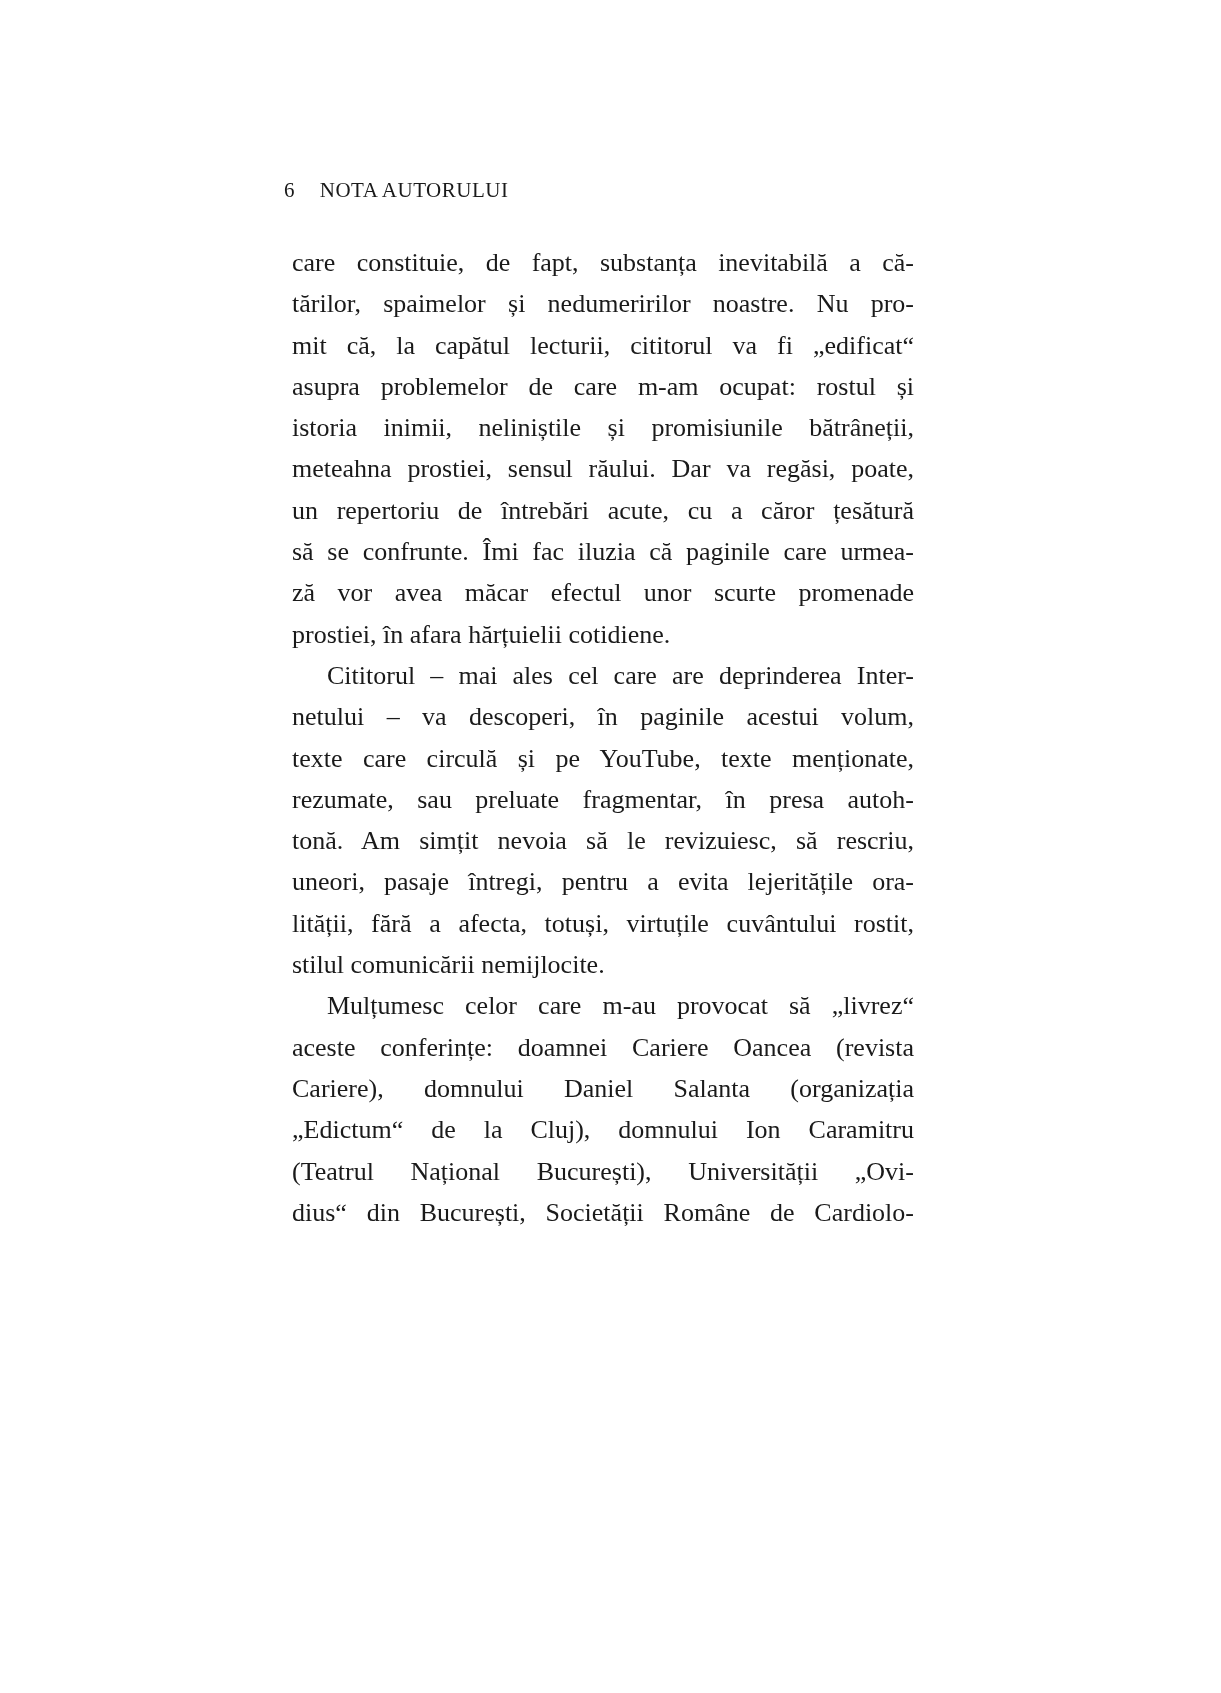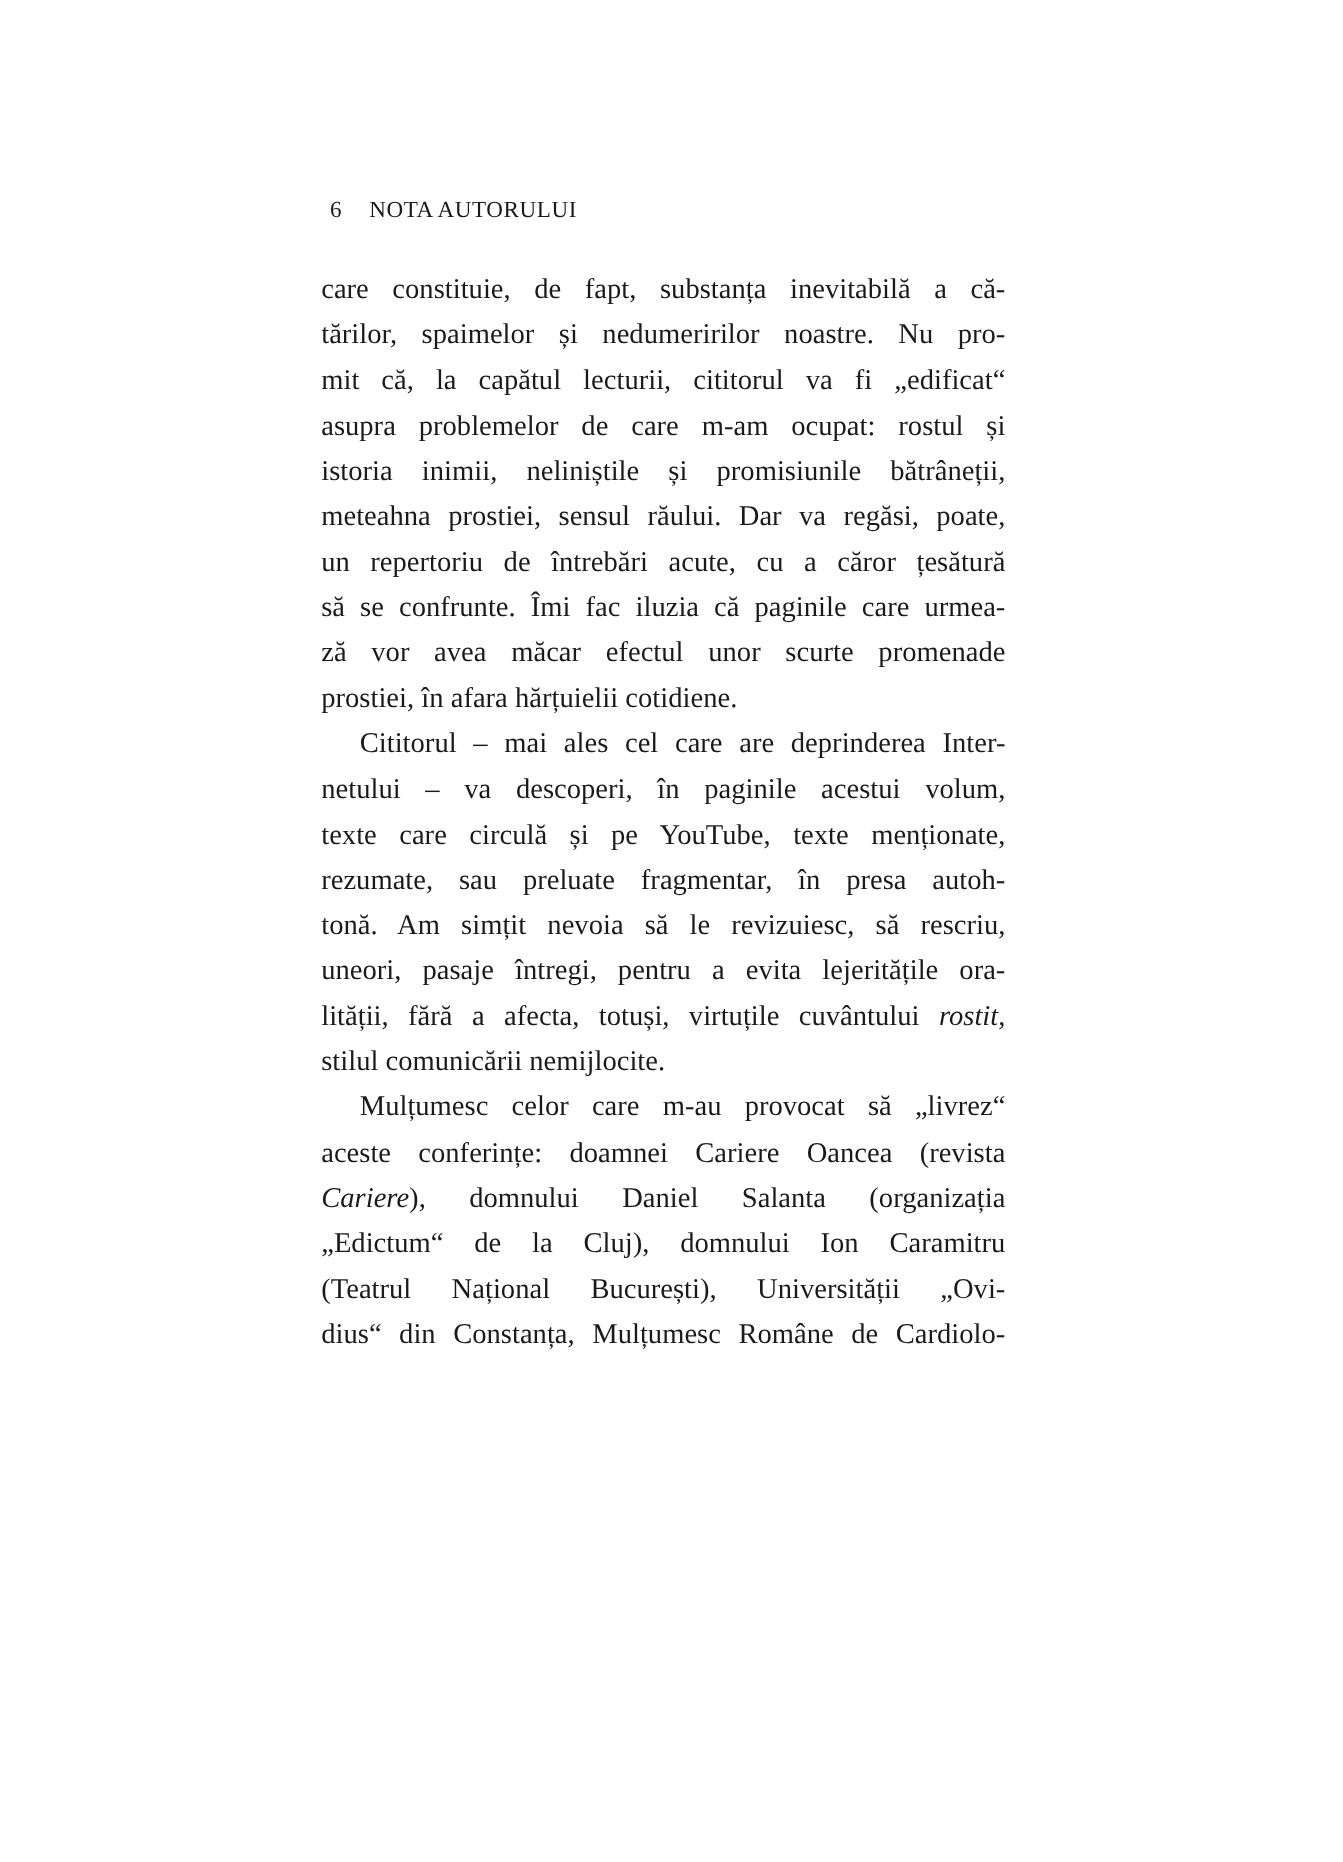--- a/index.html
+++ b/index.html
@@ -10,21 +10,21 @@
     body {
       width: 1221px;
       height: 1693px;
       position: relative;
       overflow: hidden;
       font-family: "Liberation Serif", "DejaVu Serif", serif;
       color: #1a1a1a;
     }
     .running-head {
       position: absolute;
-      left: 300px;
+      left: 284px;
       top: 178px;
       font-size: 21px;
       letter-spacing: 0.5px;
       color: #1a1a1a;
       white-space: nowrap;
     }
     .running-head .page-num {
       display: inline-block;
       width: 30px;
     }
@@ -44,21 +44,20 @@
       height: 41.3px;
     }
     .line.last {
       text-align-last: left;
     }
     .line.indent {
       padding-left: 35px;
       font-family: Liberation Serif, serif;
     }
     .em {
-      font-style: italic;
     }
   </style>
 </head>
 <body>
 
 <div class="page">
 
   <div class="running-head">
     <span class="page-num">6</span>
     <span>NOTA AUTORULUI</span>
@@ -89,17 +88,17 @@
       <span class="line"><span>lității, fără a afecta, totuși, virtuțile cuvântului </span><span class="em">rostit</span><span>,</span></span>
       <span class="line last">stilul comunicării nemijlocite.</span>
     </div>
 
     <div>
       <span class="line indent">Mulțumesc celor care m-au provocat să „livrez“</span>
       <span class="line">aceste conferințe: doamnei Cariere Oancea (revista</span>
       <span class="line"><span class="em">Cariere</span><span>), domnului Daniel Salanta (organizația</span></span>
       <span class="line">„Edictum“ de la Cluj), domnului Ion Caramitru</span>
       <span class="line">(Teatrul Național București), Universității „Ovi-</span>
-      <span class="line">dius“ din Constanța, Mulțumesc Române de Cardiolo-</span>
+      <span class="line">dius“ din București, Societății Române de Cardiolo-</span>
     </div>
 
   </div>
 </div>
 
 </body></html>

